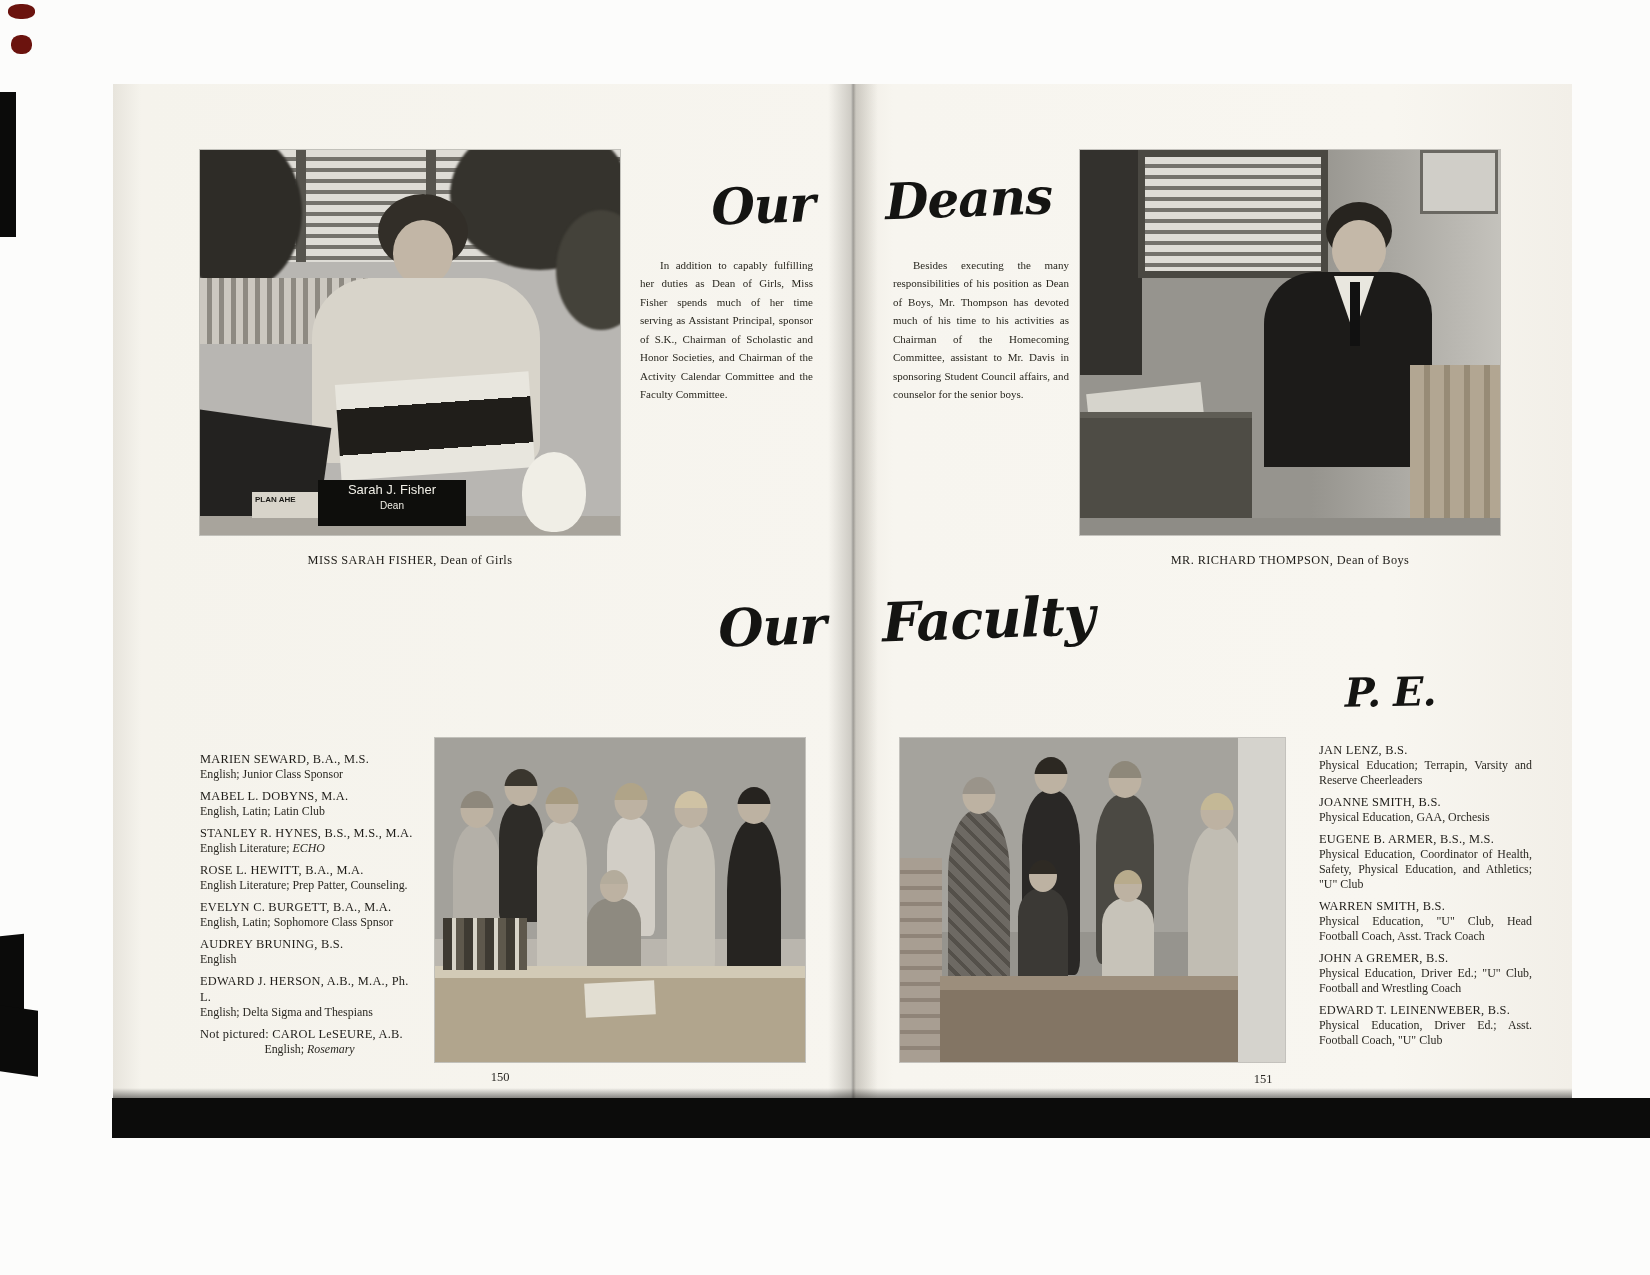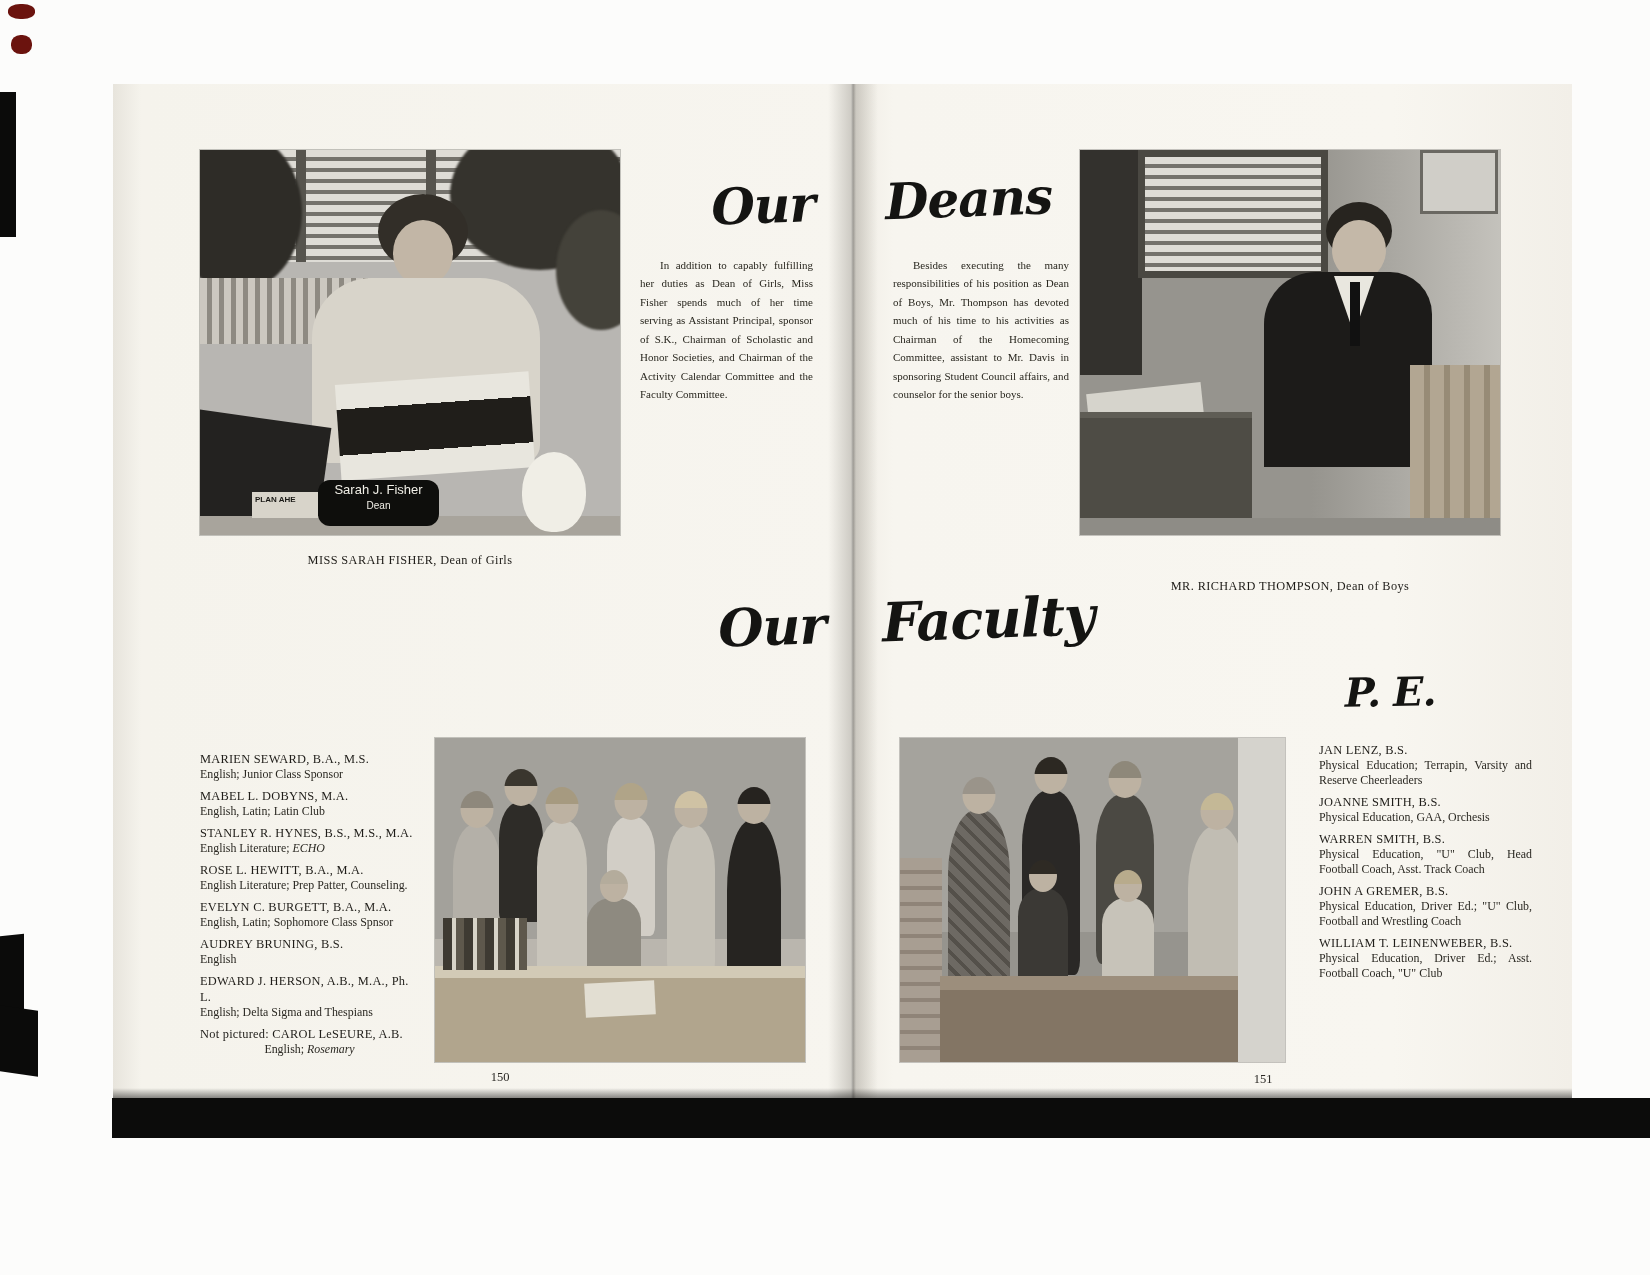--- a/index.html
+++ b/index.html
@@ -63,21 +63,21 @@
     <div style="left:178px;top:44px;width:90px;height:76px;border-radius:50%;background:#322e28;"></div>
     <div style="left:193px;top:70px;width:60px;height:66px;border-radius:50%;background:#c2b6a6;"></div>
     <div style="left:112px;top:128px;width:228px;height:185px;border-radius:60px 60px 18px 18px;background:#d8d4ca;"></div>
     <div style="left:138px;top:228px;width:194px;height:96px;transform:rotate(-4deg);background:linear-gradient(180deg,#e8e6de 0 26%,#201e1a 26% 74%,#e8e6de 74%);"></div>
     <div style="left:-12px;top:268px;width:135px;height:130px;transform:rotate(8deg);background:#232220;"></div>
     <div style="left:0;top:366px;width:420px;height:19px;background:#a8a49c;"></div>
     <div style="left:322px;top:302px;width:64px;height:80px;border-radius:50% 50% 46% 46%;background:#f0eee6;"></div>
     <div style="left:52px;top:342px;width:66px;height:26px;background:#d8d4ca;font:bold 8px/11px 'Liberation Sans',sans-serif;color:#191815;padding:2px 3px;box-sizing:border-box;">
         <span>PLAN AHE</span>
       </div>
-    <div style="left:118px;top:330px;width:121px;height:46px;background:#0e0e0c;text-align:center;color:#f1efe7;border-radius:12px;">
+    <div style="left:118px;top:330px;width:148px;height:46px;background:#0e0e0c;text-align:center;color:#f1efe7;">
       <span style="position:static;display:block;font:13px/20px 'Liberation Sans',sans-serif;">Sarah J. Fisher</span>
       <span style="position:static;display:block;font:10px/12px 'Liberation Sans',sans-serif;">Dean</span>
     </div>
   </div>
 
   <div class="abs caption" style="left:200px;top:553px;width:420px;">MISS SARAH FISHER, Dean of Girls</div>
 
   <div class="abs script-head" style="left:703px;top:176px;width:120px;font-size:50px;">Our</div>
 
   <div class="abs body-par" style="left:640px;top:256px;width:173px;"><span class="indent"></span><span>In addition to capably fulfilling her duties as Dean of Girls, Miss Fisher spends much of her time serving as Assistant Principal, sponsor of S.K., Chairman of Scholastic and Honor Societies, and Chairman of the Activity Calendar Committee and the Faculty Committee.</span></div>
@@ -146,21 +146,21 @@
     <div style="left:0;top:262px;width:172px;height:123px;background:linear-gradient(180deg,#59574f 0 8px,#4c4a43 8px 55px,#5a584ف 55px) ,#4e4c45;background:#4e4c45;border-top:6px solid #5f5d55;"></div>
     <div style="left:246px;top:52px;width:66px;height:58px;border-radius:50%;background:#27241f;"></div>
     <div style="left:252px;top:70px;width:54px;height:60px;border-radius:50%;background:#c4b8a8;"></div>
     <div style="left:184px;top:122px;width:168px;height:195px;border-radius:52px 42px 0 0;background:#1c1b19;"></div>
     <div style="left:254px;top:126px;width:40px;height:58px;background:#e9e7df;clip-path:polygon(0 0,100% 0,50% 100%);"></div>
     <div style="left:270px;top:132px;width:10px;height:64px;background:#111;"></div>
     <div style="left:330px;top:215px;width:90px;height:170px;background:repeating-linear-gradient(90deg,#b2a692 0 14px,#978b76 14px 20px);"></div>
     <div style="left:0;top:368px;width:420px;height:17px;background:#8e8c86;"></div>
   </div>
 
-  <div class="abs caption" style="left:1080px;top:579px;width:420px;">MR. RICHARD THOMPSON, Dean of Boys</div>
+  <div class="abs caption" style="left:1080px;top:553px;width:420px;">MR. RICHARD THOMPSON, Dean of Boys</div>
 
   <div class="abs script-head" style="left:882px;top:588px;width:150px;font-size:54px;">Faculty</div>
 
   <div class="abs script-head" style="left:1335px;top:668px;width:110px;font-size:40px;transform:rotate(-1deg);">P. E.</div>
 
   <div class="photo" style="left:900px;top:738px;width:385px;height:324px;background:linear-gradient(180deg,#a5a39d 0 60%,#96948e 60%);">
     <div style="left:0;top:120px;width:42px;height:204px;background:repeating-linear-gradient(180deg,#a89e92 0 12px,#8f8478 12px 16px);"></div>
     <div class="p" style="--hair:#9a948a;left:48px;top:72px;width:62px;height:215px;background:repeating-linear-gradient(45deg,#6d6963 0 7px,#54504a 7px 11px);"></div>
     <div class="p" style="--hair:#2c2822;left:122px;top:52px;width:58px;height:185px;background:#2a2826;"></div>
     <div class="p" style="--hair:#8e887a;left:196px;top:56px;width:58px;height:170px;background:#4b4943;"></div>
@@ -174,29 +174,33 @@
   <div class="abs flist" style="left:1295px;top:742px;width:213px;margin-left:24px;">
     <div class="entry">
       <div class="name">JAN LENZ, B.S.</div>
       <div class="detail">Physical Education; Terrapin, Varsity and Reserve Cheerleaders</div>
     </div>
     <div class="entry">
       <div class="name">JOANNE SMITH, B.S.</div>
       <div class="detail">Physical Education, GAA, Orchesis</div>
     </div>
     <div class="entry">
+      <div class="name">EUGENE B. ARMER, B.S., M.S.</div>
+      <div class="detail">Physical Education, Coordinator of Health, Safety, Physical Education, and Athletics; "U" Club</div>
+    </div>
+    <div class="entry">
       <div class="name">WARREN SMITH, B.S.</div>
       <div class="detail">Physical Education, "U" Club, Head Football Coach, Asst. Track Coach</div>
     </div>
     <div class="entry">
       <div class="name">JOHN A GREMER, B.S.</div>
       <div class="detail">Physical Education, Driver Ed.; "U" Club, Football and Wrestling Coach</div>
     </div>
     <div class="entry">
-      <div class="name">WILLIAM T. LEINENWEBER, B.S.</div>
+      <div class="name">EDWARD T. LEINENWEBER, B.S.</div>
       <div class="detail">Physical Education, Driver Ed.; Asst. Football Coach, "U" Club</div>
     </div>
   </div>
 
   <div class="abs pagenum" style="left:1213px;top:1072px;width:100px;">151</div>
 
   <div class="page-bottom-shade"></div>
   <div class="bottom-band"></div>
   <div class="artifact" style="left:0;top:92px;width:16px;height:145px;"></div>
   <div class="artifact" style="left:0;top:935px;width:24px;height:80px;transform:skewY(-6deg);"></div>

